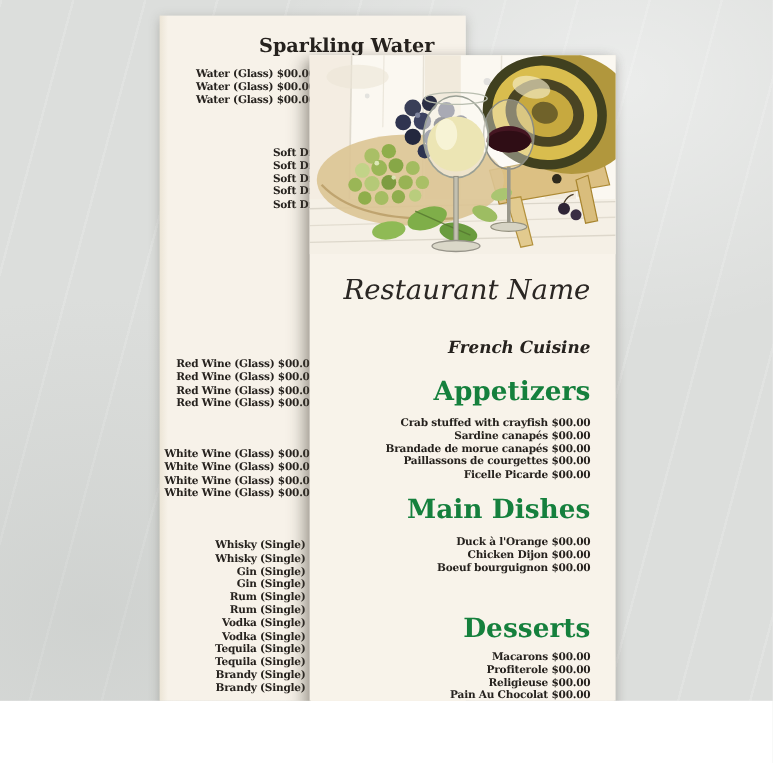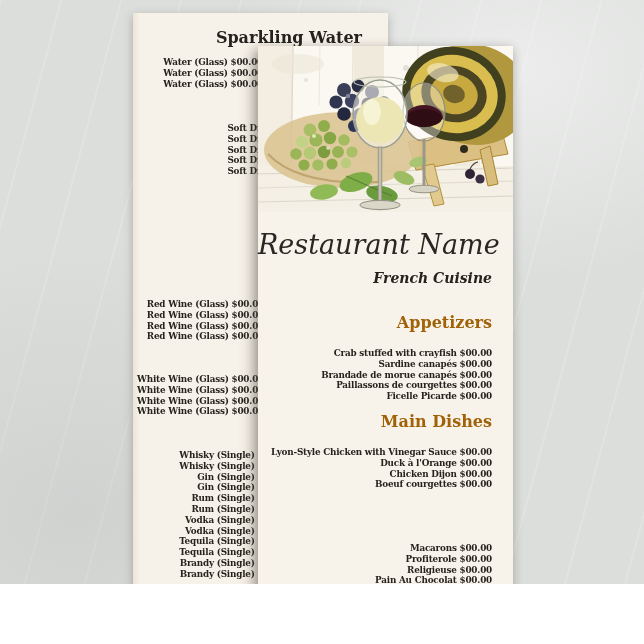--- a/index.html
+++ b/index.html
@@ -30,23 +30,23 @@
   #bc-heading{left:0;top:15px;width:229px;font-size:16px;font-weight:bold;
               white-space:nowrap;color:#26221e;}
   #bc-water  {left:0;top:44px;width:130px;}
   #bc-soft   {left:0;top:110px;width:179px;}
   #bc-red    {left:0;top:286px;width:131px;}
   #bc-white  {left:0;top:361px;width:131px;}
   #bc-spirits{left:0;top:437px;width:157px;}
   
   #hero{position:absolute;left:0;top:0;width:255px;height:166px;display:block;}
   .fc{left:0;right:21px;}
-  #fc-title   {top:183px;font-style:italic;font-size:27px;color:#2a2623;white-space:nowrap;}
-  #fc-cuisine {top:224px;font-style:italic;font-weight:bold;font-size:14px;color:#26221e;white-space:nowrap;}
-  .fc-h{font-size:16px;font-weight:bold;color:#a16207;white-space:nowrap;}
+  #fc-title   {top:183px;font-style:italic;font-size:23px;color:#2a2623;white-space:nowrap;}
+  #fc-cuisine {top:236px;font-style:italic;font-weight:bold;font-size:14px;color:#26221e;white-space:nowrap;}
+  .fc-h{font-size:22px;font-weight:bold;color:#15803d;white-space:nowrap;}
   #fc-h-appetizers{top:267px;}
   #fc-list-appetizers{top:302px;margin-left:44px;}
   #fc-h-main{top:366px;}
   #fc-list-main{top:401px;}
   #fc-h-desserts{top:465px;}
   #fc-list-desserts{top:497px;}
 </style>
 </head>
 <body>
 
@@ -223,26 +223,26 @@
     <div id="fc-list-appetizers" class="mgroup fc">
       <div class="line"><span>Crab stuffed with crayfish</span> <span>$00.00</span></div>
       <div class="line"><span>Sardine canapés</span> <span>$00.00</span></div>
       <div class="line"><span>Brandade de morue canapés</span> <span>$00.00</span></div>
       <div class="line"><span>Paillassons de courgettes</span> <span>$00.00</span></div>
       <div class="line"><span>Ficelle Picarde</span> <span>$00.00</span></div>
     </div>
 
     <div id="fc-h-main" class="mgroup fc fc-h">Main Dishes</div>
     <div id="fc-list-main" class="mgroup fc">
-      <div class="line"><span>Lyon-Style Chicken with Vinegar Sauce</span> <span>$00.00</span></div>
       <div class="line"><span>Duck à l'Orange</span> <span>$00.00</span></div>
       <div class="line"><span>Chicken Dijon</span> <span>$00.00</span></div>
-      <div class="line"><span>Boeuf courgettes</span> <span>$00.00</span></div>
-    </div>
-
+      <div class="line"><span>Boeuf bourguignon</span> <span>$00.00</span></div>
+    </div>
+
+    <div id="fc-h-desserts" class="mgroup fc fc-h">Desserts</div>
     <div id="fc-list-desserts" class="mgroup fc">
       <div class="line"><span>Macarons</span> <span>$00.00</span></div>
       <div class="line"><span>Profiterole</span> <span>$00.00</span></div>
       <div class="line"><span>Religieuse</span> <span>$00.00</span></div>
       <div class="line"><span>Pain Au Chocolat</span> <span>$00.00</span></div>
       <div class="line"><span>Creme Brulee</span> <span>$00.00</span></div>
     </div>
   </div>
 </div>
 

